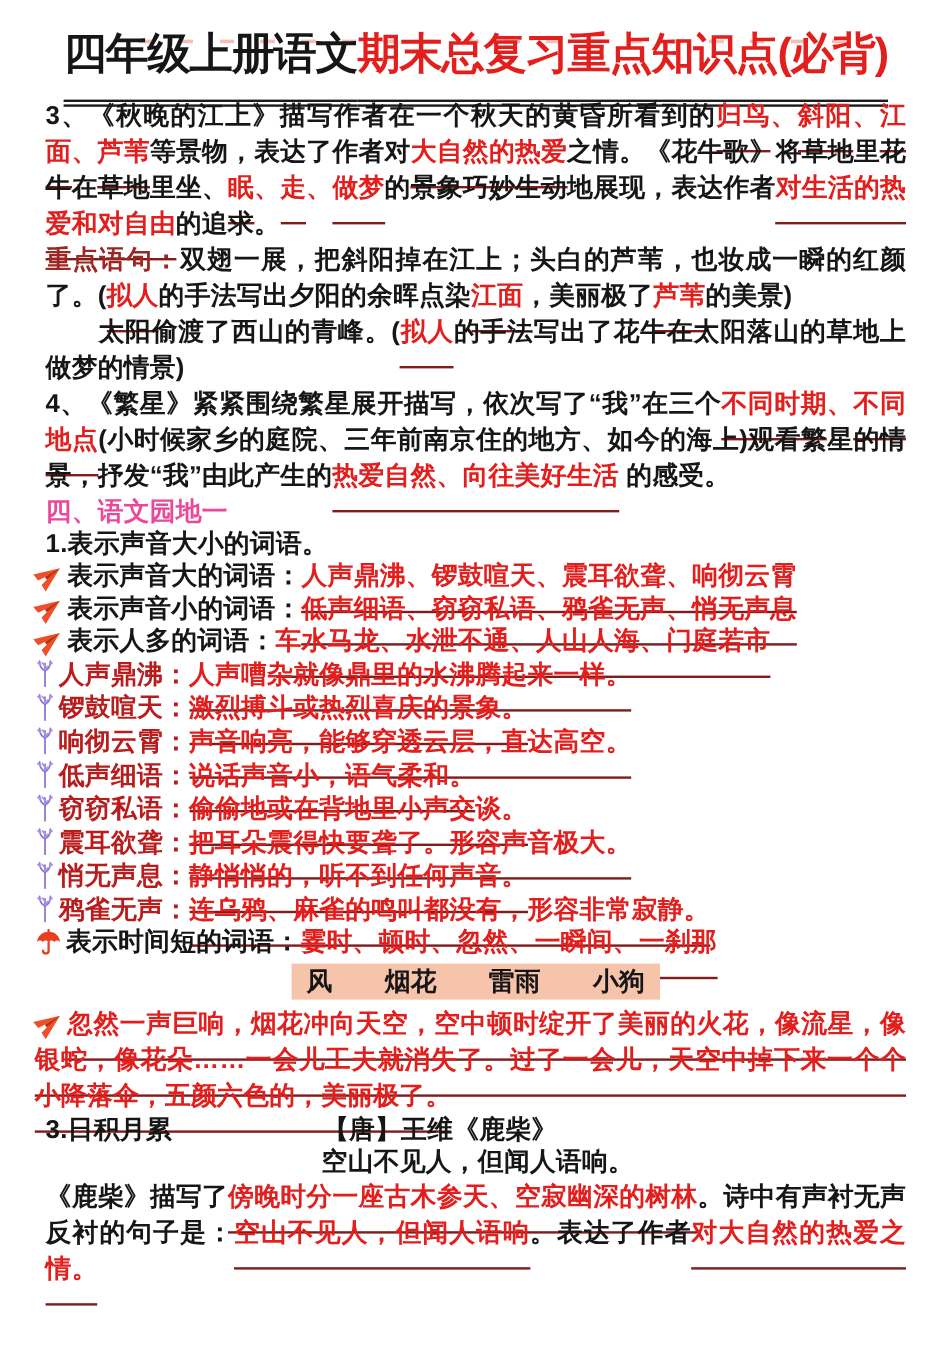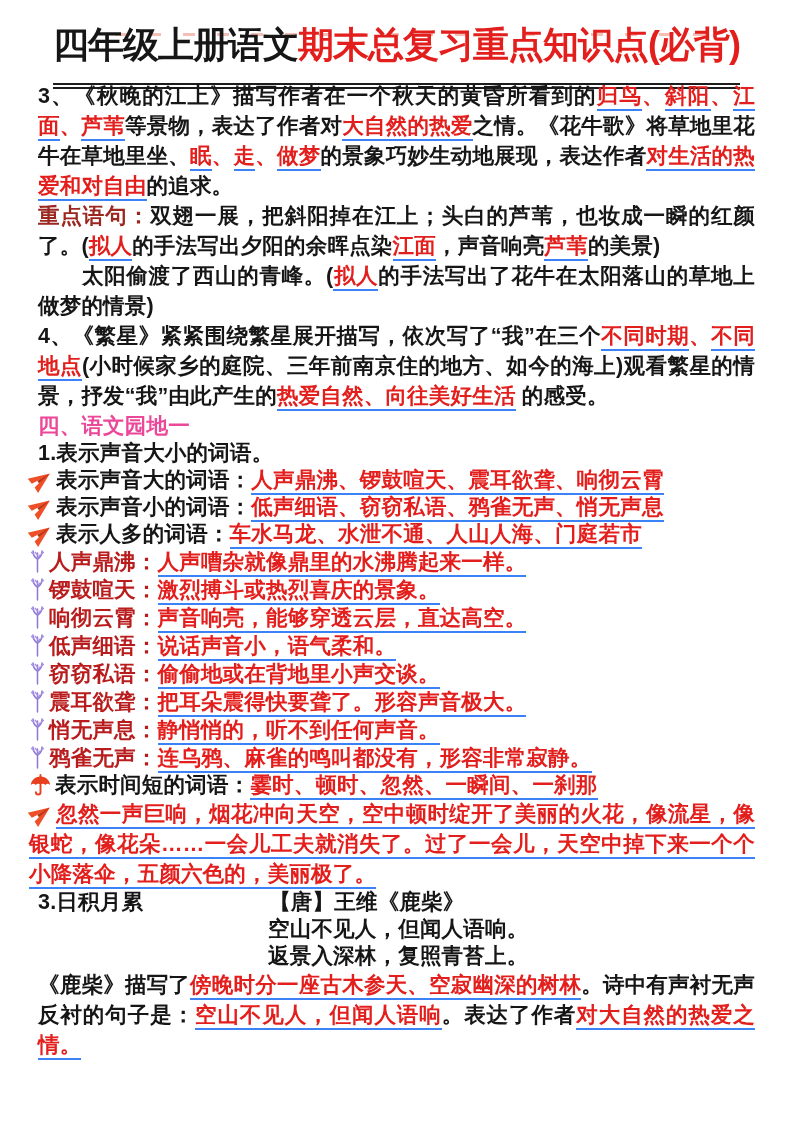--- a/index.html
+++ b/index.html
@@ -16,21 +16,21 @@
     text-align:center;font-size:36px;font-weight:700;line-height:1.3;
     margin:8px 0 12px 0;letter-spacing:-1px;white-space:nowrap;
   }
   .title span{border-bottom:6px double #1c1c1c;padding-bottom:18px;}
   .head{margin-top:2px;}
   .c-k{color:#161616;}
   .c-r{color:#e31f1d;}
   .c-m{color:#9a2720;}
   .c-b{color:#b91c1c;}
   .c-h{color:#ec4899;font-weight:700;}
-  .u{border-bottom:2px solid #3b82f6;padding-bottom:1px;}
+  .u{border-bottom:2px solid #7f1d1d;padding-bottom:17px;}
   .hl{text-align:center;line-height:37px;margin:1px 0;}
   .hlbg{background:#f6c3ab;padding:3px 12px 3px 12px;font-weight:700;color:#111;}
   .redp{line-height:30px;text-align:justify;}
   .poem{padding-left:230px;}
   .iconline{margin-left:-9px;}
   .icon{display:inline-block;vertical-align:-5px;margin-right:3px;}
   .icon svg{display:block;}
   .icon-plane svg{width:24px;height:24px;transform:rotate(-36deg);}
   .icon-sprig{vertical-align:-4px;}
   .icon-sprig svg{width:17px;height:25px;}
@@ -40,21 +40,21 @@
     background:repeating-linear-gradient(90deg,#e8705e 0 12px,transparent 12px 34px);
   }
 </style>
 </head>
 <body>
 
 <div class="topmarks"></div>
 <div id="doc">
     <div class="line title"><span class="c-k">四年级上册语文</span><span class="c-r">期末总复习重点知识点(必背)</span></div>
     <div class="line p"><span class="c-k">3、《秋晚的江上》描写作者在一个秋天的黄昏所看到的</span><span class="c-r u">归鸟</span><span class="c-r">、</span><span class="c-r u">斜阳</span><span class="c-r">、</span><span class="c-r u">江面</span><span class="c-r">、</span><span class="c-r u">芦苇</span><span class="c-k">等景物，表达了作者对</span><span class="c-r u">大自然的热爱</span><span class="c-k">之情。《花牛歌》将草地里花牛在草地里坐、</span><span class="c-r u">眠</span><span class="c-r">、</span><span class="c-r u">走</span><span class="c-r">、</span><span class="c-r u">做梦</span><span class="c-k">的景象巧妙生动地展现，表达作者</span><span class="c-r u">对生活的热爱和对自由</span><span class="c-k">的追求。</span></div>
-    <div class="line p"><span class="c-m">重点语句：</span><span class="c-k">双翅一展，把斜阳掉在江上；头白的芦苇，也妆成一瞬的红颜了。(</span><span class="c-r u">拟人</span><span class="c-k">的手法写出夕阳的余晖点染</span><span class="c-r u">江面</span><span class="c-k">，声音响亮</span><span class="c-r u">芦苇</span><span class="c-k">的美景)</span></div>
+    <div class="line p"><span class="c-m">重点语句：</span><span class="c-k">双翅一展，把斜阳掉在江上；头白的芦苇，也妆成一瞬的红颜了。(</span><span class="c-r u">拟人</span><span class="c-k">的手法写出夕阳的余晖点染</span><span class="c-r u">江面</span><span class="c-k">，美丽极了</span><span class="c-r u">芦苇</span><span class="c-k">的美景)</span></div>
     <div class="line p ind"><span class="c-k">太阳偷渡了西山的青峰。(</span><span class="c-r u">拟人</span><span class="c-k">的手法写出了花牛在太阳落山的草地上做梦的情景)</span></div>
     <div class="line p"><span class="c-k">4、《繁星》紧紧围绕繁星展开描写，依次写了“我”在三个</span><span class="c-r u">不同时期</span><span class="c-r">、</span><span class="c-r u">不同地点</span><span class="c-k">(小时候家乡的庭院、三年前南京住的地方、如今的海上)观看繁星的情景，抒发“我”由此产生的</span><span class="c-r u">热爱自然、向往美好生活</span><span class="c-k"> 的感受。</span></div>
     <div class="line head"><span class="c-h">四、语文园地一</span></div>
     <div class="line "><span class="c-k">1.表示声音大小的词语。</span></div>
     <div class="line iconline"><span class="icon icon-plane">
   <svg viewBox="0 0 24 24" xmlns="http://www.w3.org/2000/svg">
     <path d="M23 12 L2 3.2 2.4 9.6 17 12 2.4 14.4 2 20.8 Z" fill="#ee4f26"></path>
     <path d="M23 12 L8.5 10.6 8.5 13.4 Z" fill="#b72f14"></path>
   </svg>
 </span><span class="c-k">表示声音大的词语：</span><span class="c-r u">人声鼎沸、锣鼓喧天、震耳欲聋、响彻云霄</span></div>
@@ -134,23 +134,23 @@
     <path d="M8.5 7 l-2.2 -2.6 M8.5 10 l2.2 -2.6 M4.6 6 l-2 -1.6 M12.4 6 l2 -1.6" stroke="#a993e2"></path>
   </svg>
 </span><span class="c-b">鸦雀无声：</span><span class="c-r u">连乌鸦、麻雀的鸣叫都没有，形容非常寂静。</span></div>
     <div class="line iconline"><span class="icon icon-umbrella">
   <svg viewBox="0 0 24 24" xmlns="http://www.w3.org/2000/svg">
     <path d="M12 2.6 C6 2.6 2.2 7 2 11.4 c1.7-1.5 3.4-1.5 5 0 1.7-1.5 3.3-1.5 5 0 1.7-1.5 3.3-1.5 5 0 1.6-1.5 3.3-1.5 5 0 C21.8 7 18 2.6 12 2.6 Z" fill="#e8401f"></path>
     <path d="M12 1 v2" stroke="#e8401f" stroke-width="2" stroke-linecap="round"></path>
     <path d="M12 11.5 v7.5 a2.4 2.4 0 0 1 -4.8 0" stroke="#e8401f" stroke-width="2" fill="none" stroke-linecap="round"></path>
   </svg>
 </span><span class="c-k">表示时间短的词语：</span><span class="c-r u">霎时、顿时、忽然、一瞬间、一刹那</span></div>
+    <div class="line hl"><span class="hlbg"><span class="c-k">风　　烟花　　雷雨　　小狗</span></span></div>
     <div class="line redp iconline"><span class="icon icon-plane">
   <svg viewBox="0 0 24 24" xmlns="http://www.w3.org/2000/svg">
     <path d="M23 12 L2 3.2 2.4 9.6 17 12 2.4 14.4 2 20.8 Z" fill="#ee4f26"></path>
     <path d="M23 12 L8.5 10.6 8.5 13.4 Z" fill="#b72f14"></path>
   </svg>
 </span><span class="c-r u">忽然一声巨响，烟花冲向天空，空中顿时绽开了美丽的火花，像流星，像银蛇，像花朵……一会儿工夫就消失了。过了一会儿，天空中掉下来一个个小降落伞，五颜六色的，美丽极了。</span></div>
     <div class="line "><span class="c-k">3.日积月累</span><span class="c-k" style="margin-left: 126px; margin-top: 28px;">【唐】王维《鹿柴》</span></div>
     <div class="line poem"><span class="c-k">空山不见人，但闻人语响。</span></div>
-    <div class="line poem"><span class="c-k">返景入深林，复照青苔上。</span></div>
     <div class="line p"><span class="c-k">《鹿柴》描写了</span><span class="c-r u">傍晚时分一座古木参天、空寂幽深的树林</span><span class="c-k">。诗中有声衬无声反衬的句子是：</span><span class="c-r u">空山不见人，但闻人语响</span><span class="c-k">。表达了作者</span><span class="c-r u">对大自然的热爱之情。</span></div>
   </div>
 
 </body></html>

